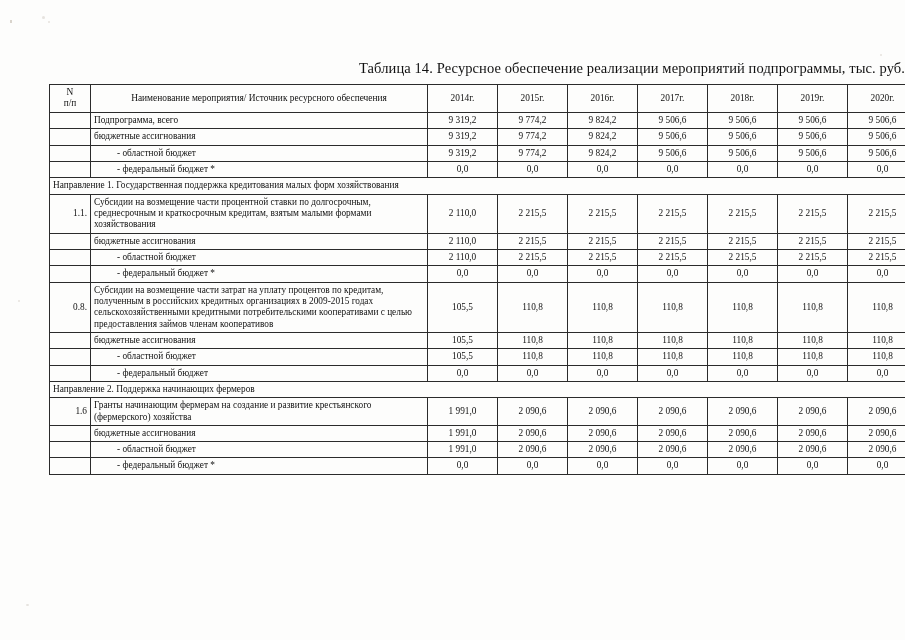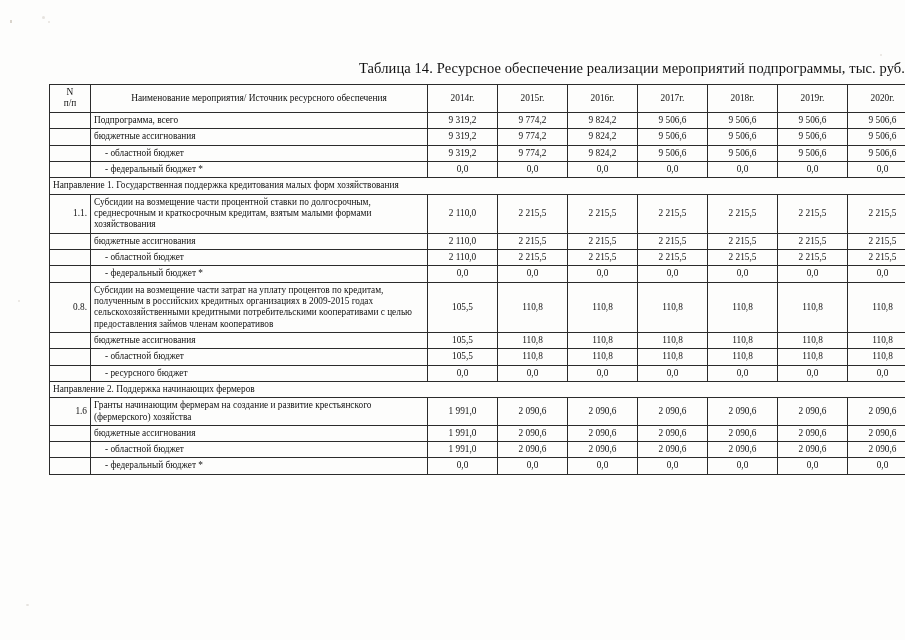--- a/index.html
+++ b/index.html
@@ -58,21 +58,21 @@
     font-weight: bold;
     font-size: 9.4px;
     padding: 4px 3px;
   }
   th.col-n { width: 34px; }
   th.col-name { width: 330px; text-align: center; }
   th.col-year { width: 63px; font-family: Liberation Serif, serif; }
 
   td.num { text-align: right; width: 34px; vertical-align: top; padding-top: 3px;}
   td.name { text-align: left; padding-left: 5px; border-radius: 8px; }
-  td.name.indent1 { padding-left: 14px; }
+  td.name.indent1 { padding-left: 26px; }
   td.val { text-align: center; font-size: 9.3px; }
   td.dir {
     text-align: left;
     padding-left: 10px;
     padding-top: 4px;
     padding-bottom: 4px;
   }
   .bg-speck {
     position: absolute;
     background: #cfcac2;
@@ -236,21 +236,21 @@
             <td class="val">105,5</td>
             <td class="val">110,8</td>
             <td class="val">110,8</td>
             <td class="val">110,8</td>
             <td class="val">110,8</td>
             <td class="val">110,8</td>
             <td class="val">110,8</td>
           </tr>
           <tr>
             <td class="num"></td>
-            <td class="name indent1">- ресурсного бюджет</td>
+            <td class="name indent1">- федеральный бюджет</td>
             <td class="val">0,0</td>
             <td class="val">0,0</td>
             <td class="val">0,0</td>
             <td class="val">0,0</td>
             <td class="val">0,0</td>
             <td class="val">0,0</td>
             <td class="val">0,0</td>
           </tr>
           <tr>
             <td class="dir" colspan="9">Направление 2. Поддержка начинающих фермеров</td>

